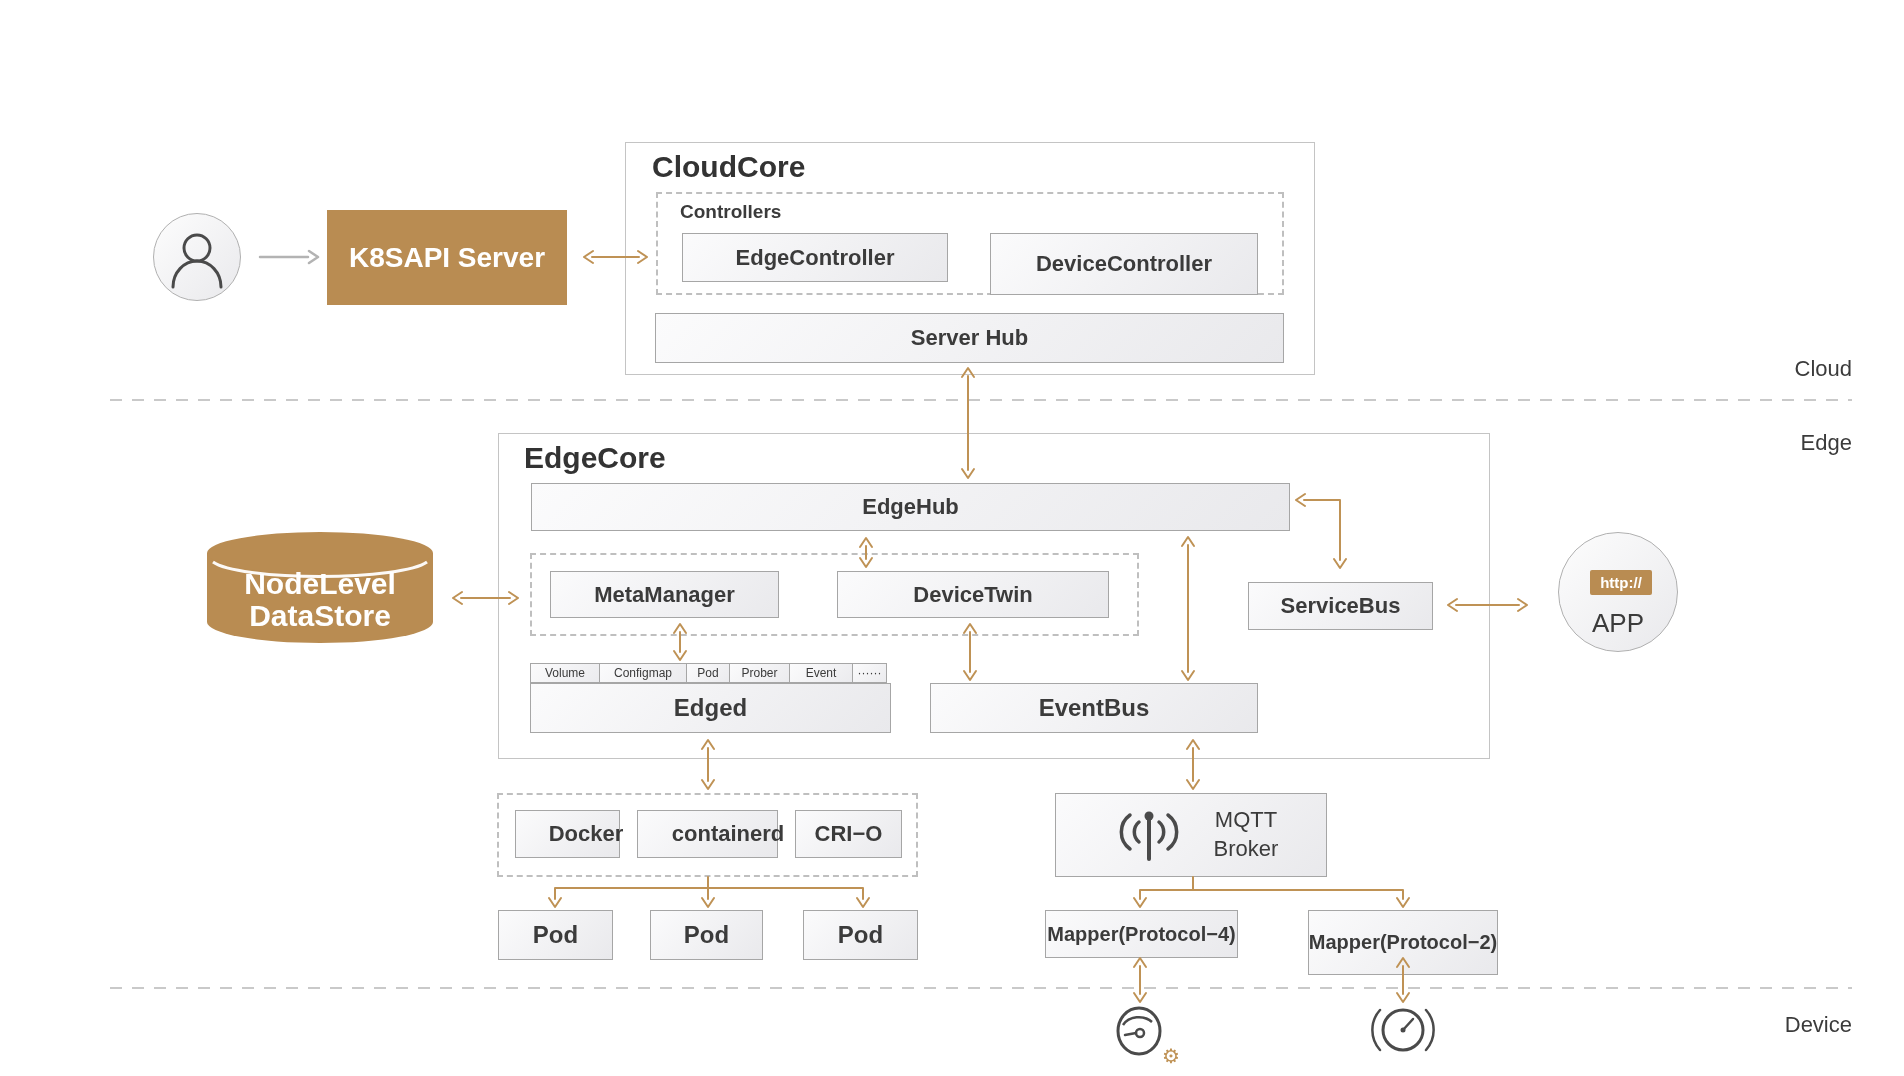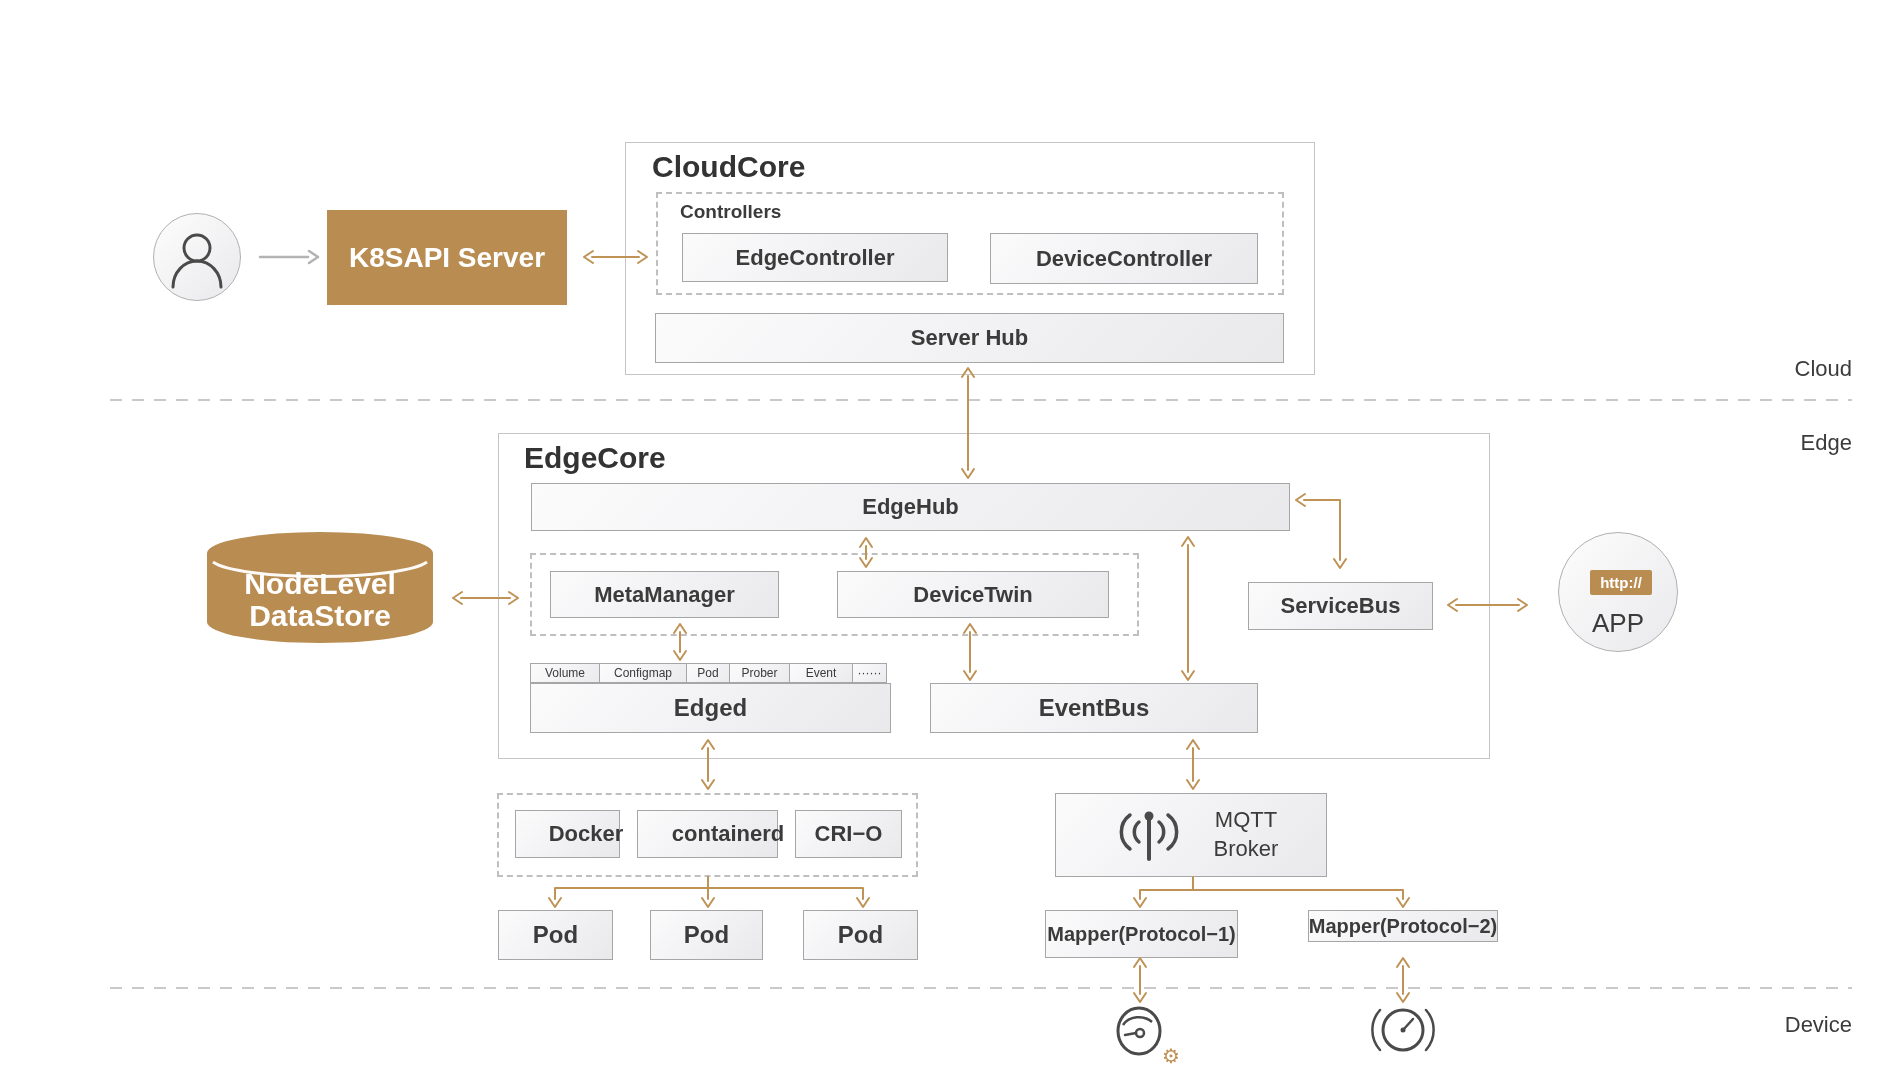--- a/index.html
+++ b/index.html
@@ -47,21 +47,21 @@
 
   <div class="layer-label" style="top:356px;">Cloud</div>
   <div class="layer-label" style="top:430px;">Edge</div>
   <div class="layer-label" style="top:1012px;">Device</div>
 
   <div class="outline" style="left:625px;top:142px;width:690px;height:233px;"></div>
   <div class="title" style="left:652px;top:150px;">CloudCore</div>
   <div class="dashedbox" style="left:656px;top:192px;width:628px;height:103px;"></div>
   <div class="subtitle" style="left:680px;top:201px;">Controllers</div>
   <div class="gbox" style="left:682px;top:233px;width:266px;height:49px;">EdgeController</div>
-  <div class="gbox" style="left:990px;top:233px;width:268px;height:51px;">DeviceController</div>
+  <div class="gbox" style="left:990px;top:233px;width:268px;height:62px;">DeviceController</div>
   <div class="gbox" style="left:655px;top:313px;width:629px;height:50px;">Server Hub</div>
 
   <div class="circle" style="left:153px;top:213px;width:88px;height:88px;"></div>
   <div class="icon-wrap" style="left:153px;top:213px;width:88px;height:88px;">
     <svg width="88" height="88" viewBox="0 0 88 88">
       <circle cx="44" cy="35" r="13" fill="none" stroke="#4a4a4a" stroke-width="3"></circle>
       <path d="M20 74 A24 26 0 0 1 68 74" fill="none" stroke="#4a4a4a" stroke-width="3" stroke-linecap="round"></path>
     </svg>
   </div>
   <div class="brownbox" style="left:327px;top:210px;width:240px;height:95px;">
@@ -125,22 +125,22 @@
           <path d="M64 16 A21 21 0 0 1 64 50" fill="none" stroke="#4a4a4a" stroke-width="3.5" stroke-linecap="round"></path>
         </svg>
       </span>
       <div class="mqtt-text">
         <div>MQTT</div>
         <div>Broker</div>
       </div>
     </div>
   </div>
 
-  <div class="gbox" style="left:1045px;top:910px;width:193px;height:48px;font-size:20px;">Mapper(Protocol−1)</div>
-  <div class="gbox" style="left:1308px;top:910px;width:190px;height:32px;font-size:20px;">Mapper(Protocol−2)</div>
+  <div class="gbox" style="left:1045px;top:910px;width:193px;height:48px;font-size:20px;">Mapper(Protocol−4)</div>
+  <div class="gbox" style="left:1308px;top:910px;width:190px;height:65px;font-size:20px;">Mapper(Protocol−2)</div>
 
   <div class="icon-wrap" style="left:1106px;top:1000px;width:70px;height:68px;">
     <svg width="70" height="68" viewBox="0 0 70 68">
       <ellipse cx="33" cy="31" rx="21" ry="23" fill="none" stroke="#4a4a4a" stroke-width="3"></ellipse>
       <path d="M17 25 A18 15 0 0 1 46 22" fill="none" stroke="#4a4a4a" stroke-width="2.5"></path>
       <circle cx="34" cy="33" r="4" fill="none" stroke="#4a4a4a" stroke-width="2.5"></circle>
       <line x1="30" y1="33" x2="19" y2="35" stroke="#4a4a4a" stroke-width="2.5" stroke-linecap="round"></line>
     </svg>
     <span class="gear-glyph">⚙</span>
   </div>

